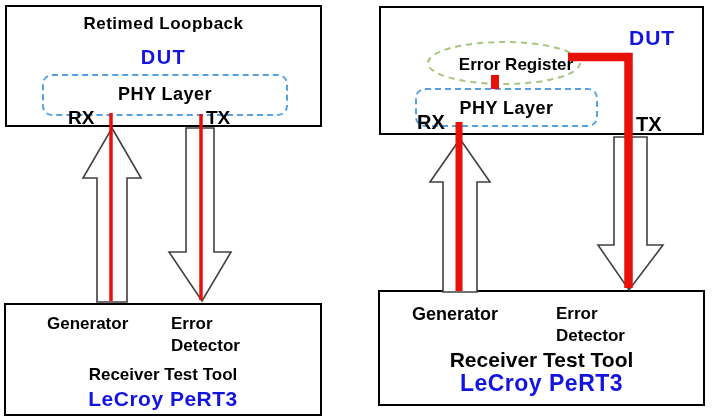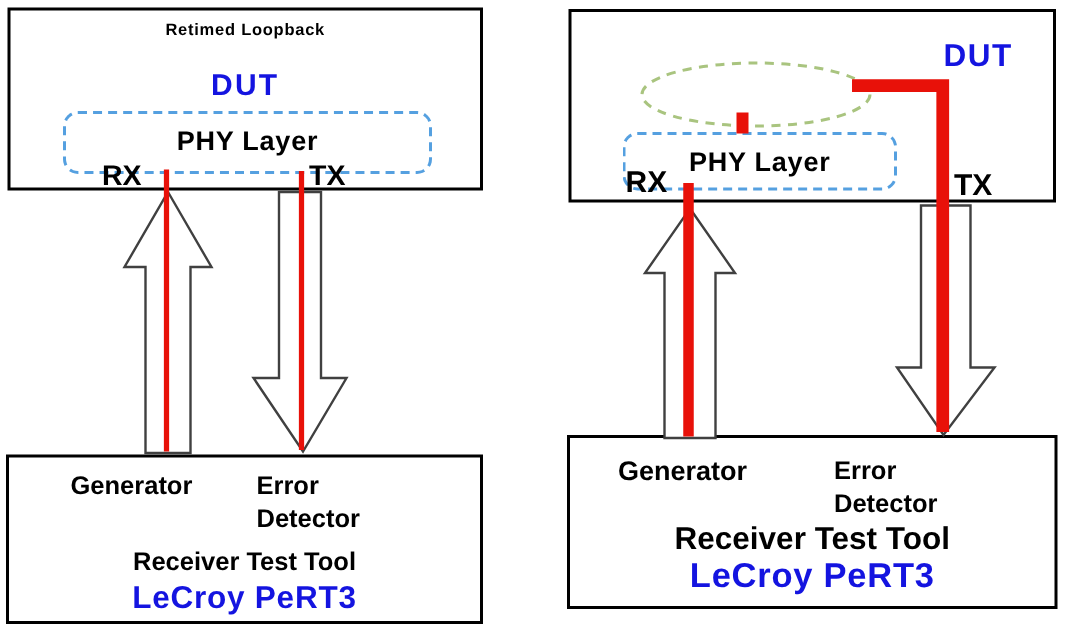--- a/index.html
+++ b/index.html
@@ -24,21 +24,21 @@
   
   .l-top-box  { left:5px;   top:5px;   width:317px; height:122px; z-index:1; }
   .l-bot-box  { left:4px;   top:303px; width:318px; height:113px; z-index:1; }
   .l-phy-box  { left:42px;  top:74px;  width:246px; height:42px;  z-index:2; }
   
   .r-top-box  { left:379px; top:6px;   width:325px; height:129px; z-index:1; }
   .r-bot-box  { left:378px; top:290px; width:327px; height:116px; z-index:1; }
   .r-phy-box  { left:415px; top:88px;  width:183px; height:39px;  z-index:2; }
 
   
-  .l-title { left:5px;  top:13px;  width:317px; font-size:11px; letter-spacing:.5px; }
+  .l-title { left:5px;  top:13px;  width:317px; font-size:17px; letter-spacing:.5px; }
   .l-dut   { left:5px;  top:44px;  width:317px; font-size:20px; letter-spacing:1.5px; }
   .l-phy   { left:42px; top:83px;  width:246px; font-size:18px; letter-spacing:.5px; }
   .l-rx    { left:68px;  top:106px; font-size:19px; }
   .l-tx    { left:206px; top:106px; font-size:19px; }
   .l-gen   { left:47px;  top:313px; font-size:17px; }
   .l-errdet{ left:171px; top:313px; font-size:17px; }
   .l-tool  { left:4px;   top:364px; width:318px; font-size:17px; }
   .l-brand { left:4px;   top:385px; width:318px; font-size:21px; letter-spacing:.5px; }
 
   
@@ -87,20 +87,21 @@
   <div class="lbl center l-phy">PHY Layer</div>
   <div class="lbl l-rx">RX</div>
   <div class="lbl l-tx">TX</div>
   <div class="lbl l-gen">Generator</div>
   <div class="lbl l-errdet">Error
 Detector</div>
   <div class="lbl center l-tool">Receiver Test Tool</div>
   <div class="lbl center blue l-brand">LeCroy PeRT3</div>
 
   <div class="lbl blue r-dut">DUT</div>
+  <div class="lbl center r-ereg">Error Register</div>
   <div class="lbl center r-phy">PHY Layer</div>
   <div class="lbl r-rx">RX</div>
   <div class="lbl r-tx">TX</div>
   <div class="lbl r-gen">Generator</div>
   <div class="lbl r-errdet">Error
 Detector</div>
   <div class="lbl center r-tool">Receiver Test Tool</div>
   <div class="lbl center blue r-brand">LeCroy PeRT3</div>
 
 </div>

